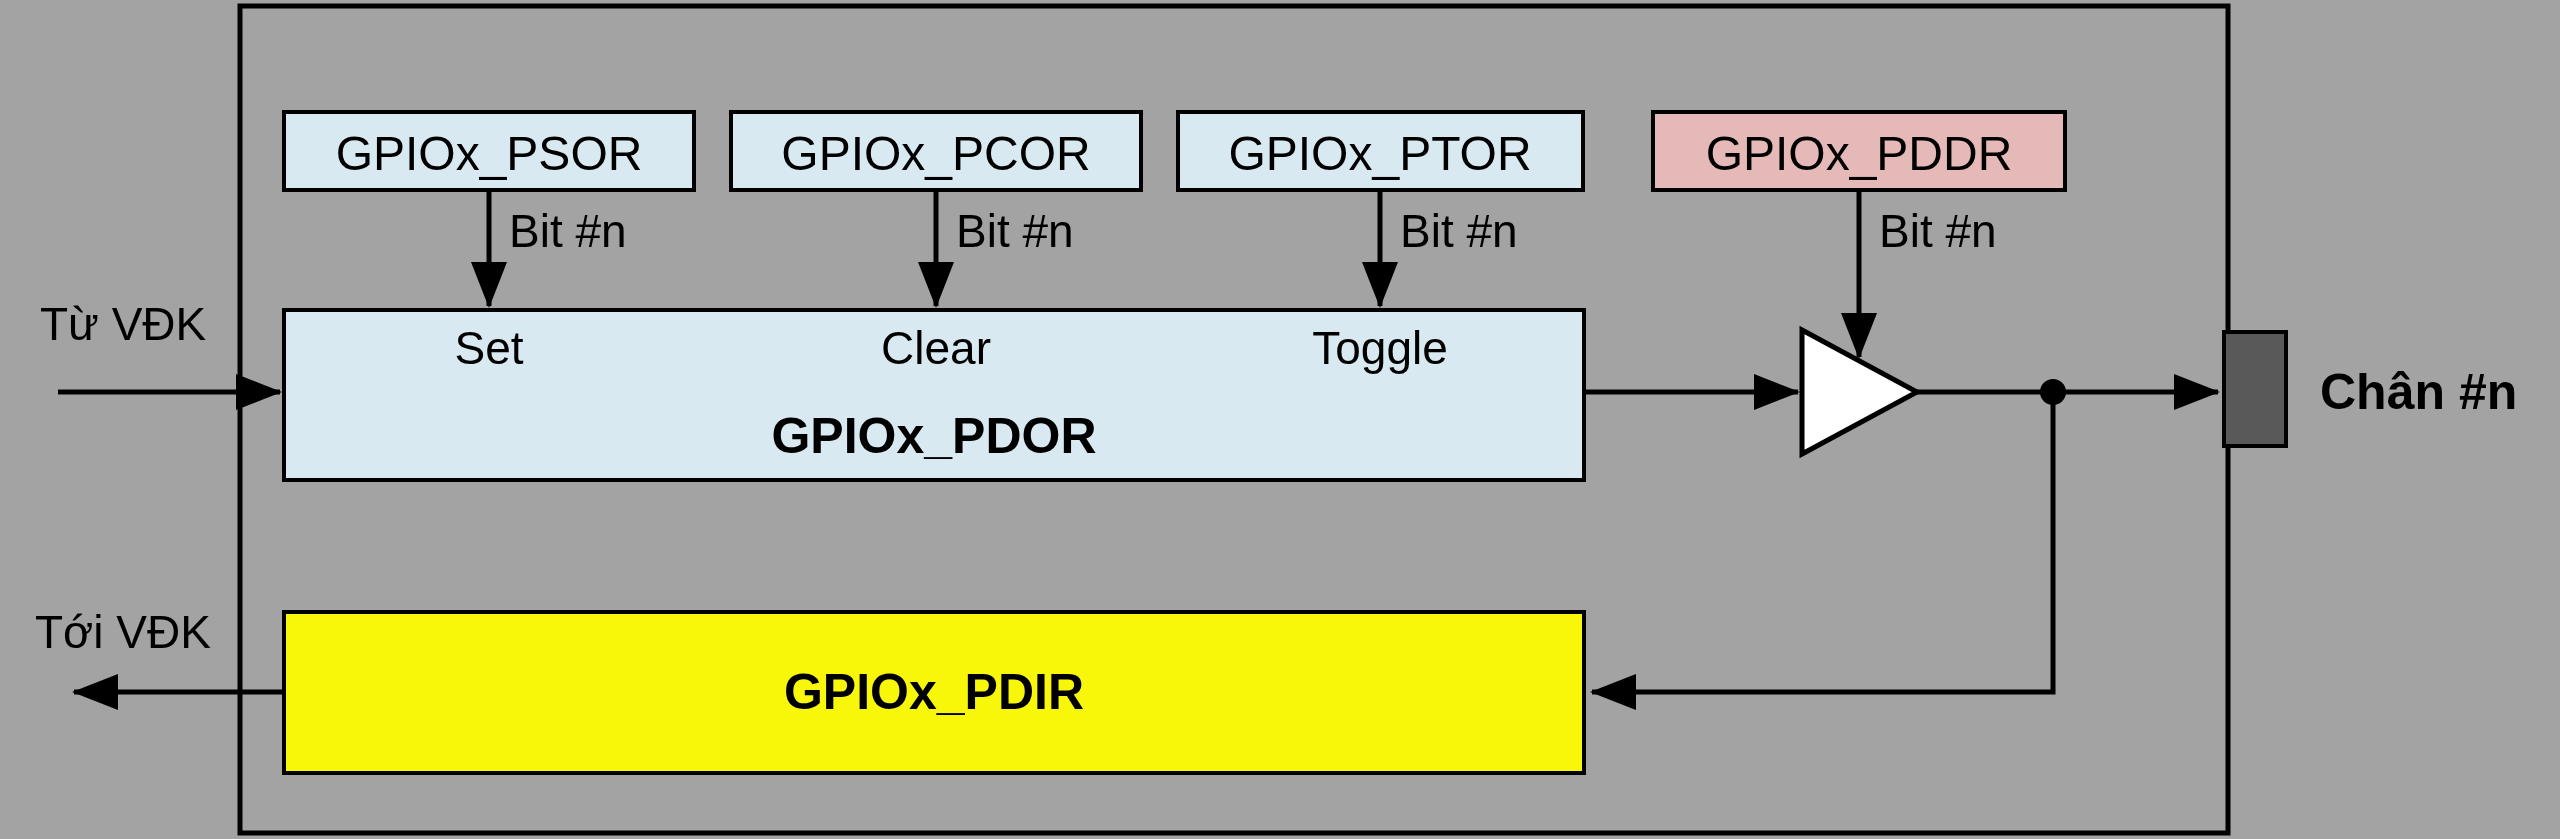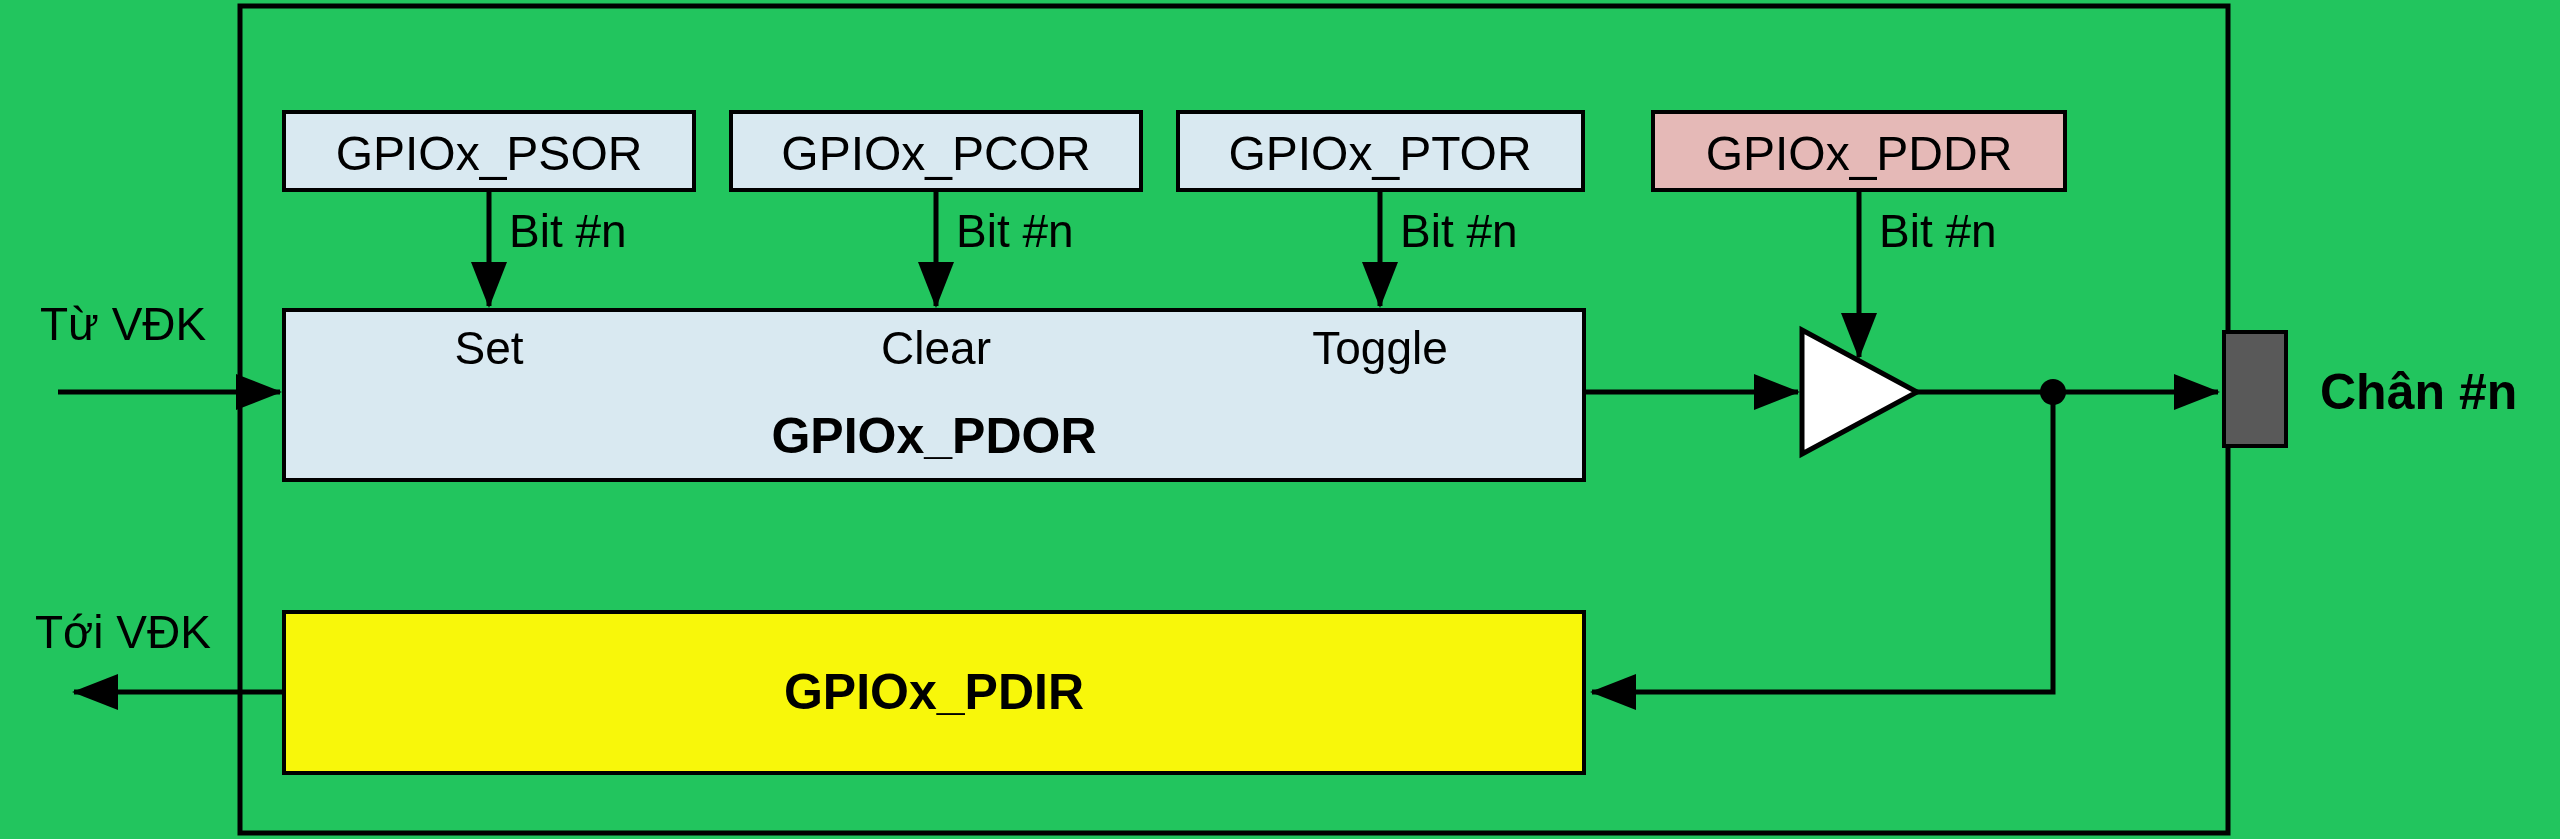--- a/index.html
+++ b/index.html
@@ -4,21 +4,21 @@
 <style>
   html, body {
     margin: 0;
     padding: 0;
     background: #ffffff;
   }
   .stage {
     position: relative;
     width: 2560px;
     height: 839px;
-    background: #22c55e;
+    background: #a3a3a3;
     overflow: hidden;
   }
   svg text {
     font-family: "Liberation Sans", "DejaVu Sans", sans-serif;
     fill: #000000;
   }
   .reg-label   { font-size: 48px; }
   .op-label    { font-size: 46px; }
   .bit-label   { font-size: 46px; }
   .bold-label  { font-size: 50px; font-weight: bold; }

